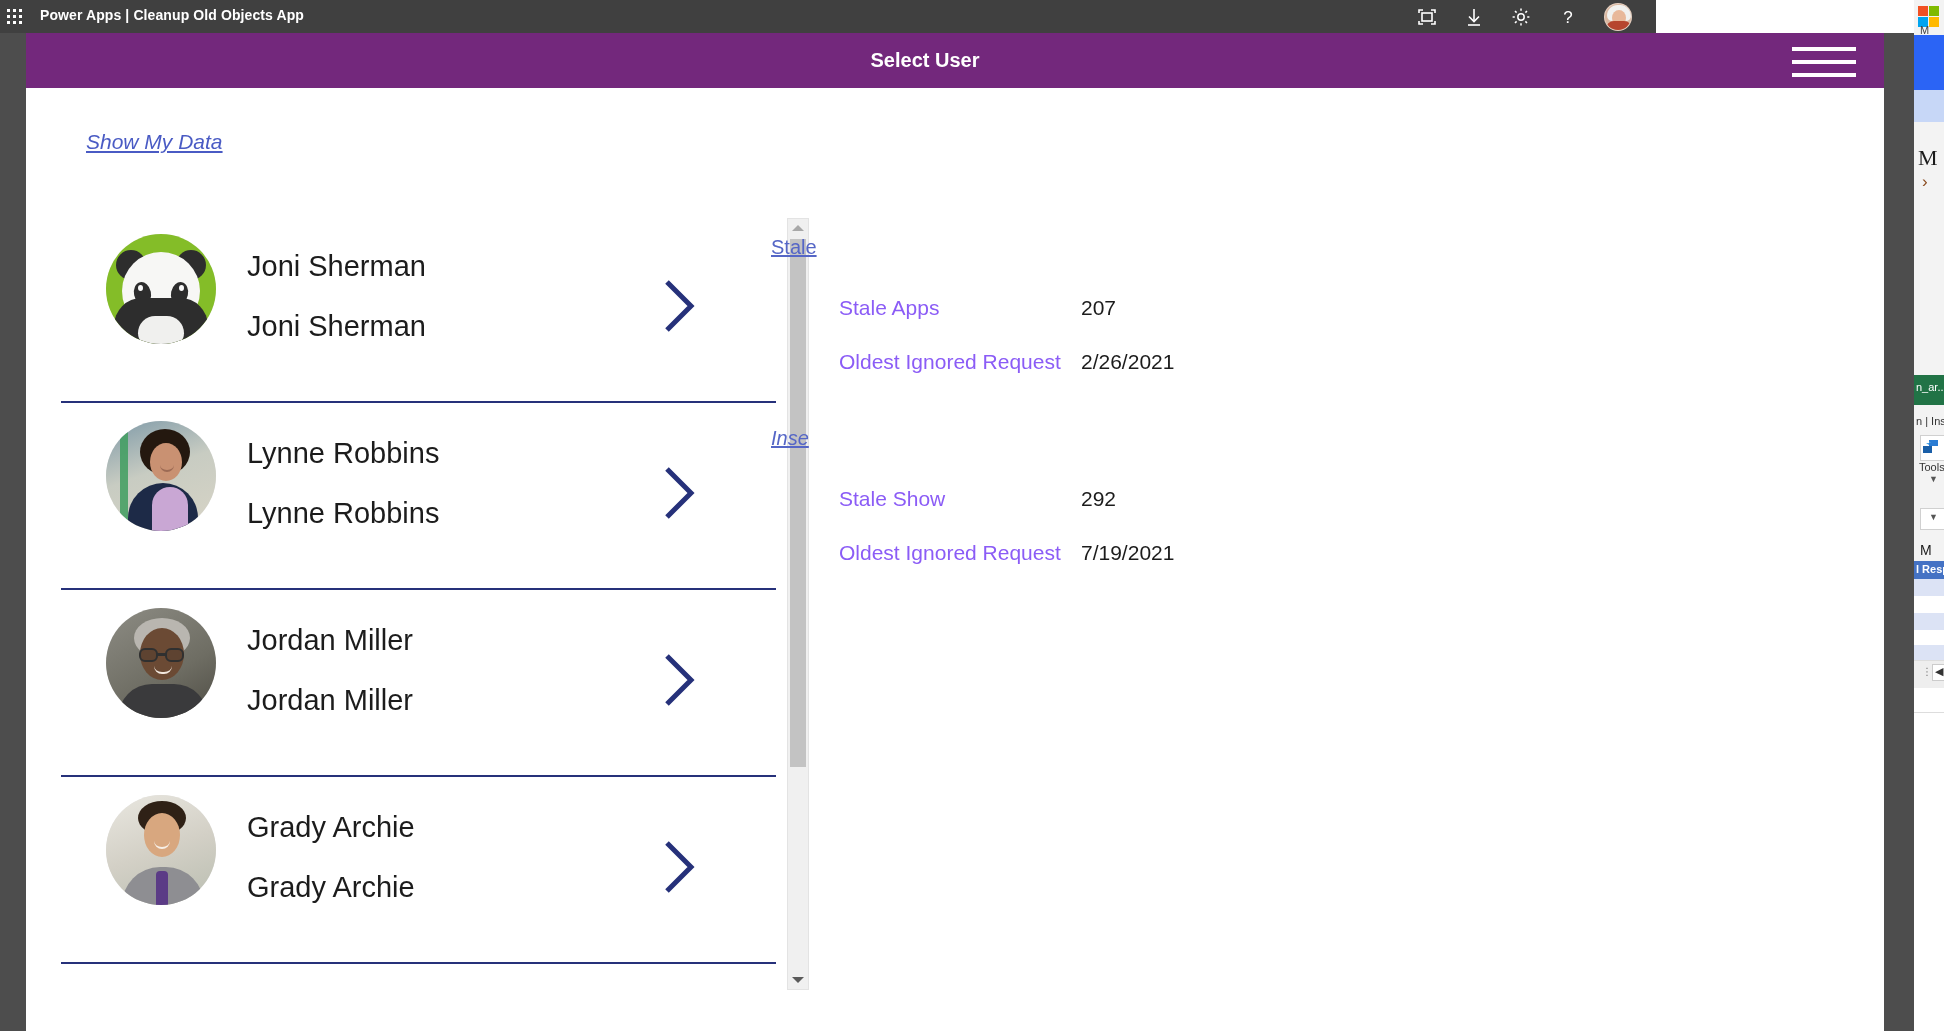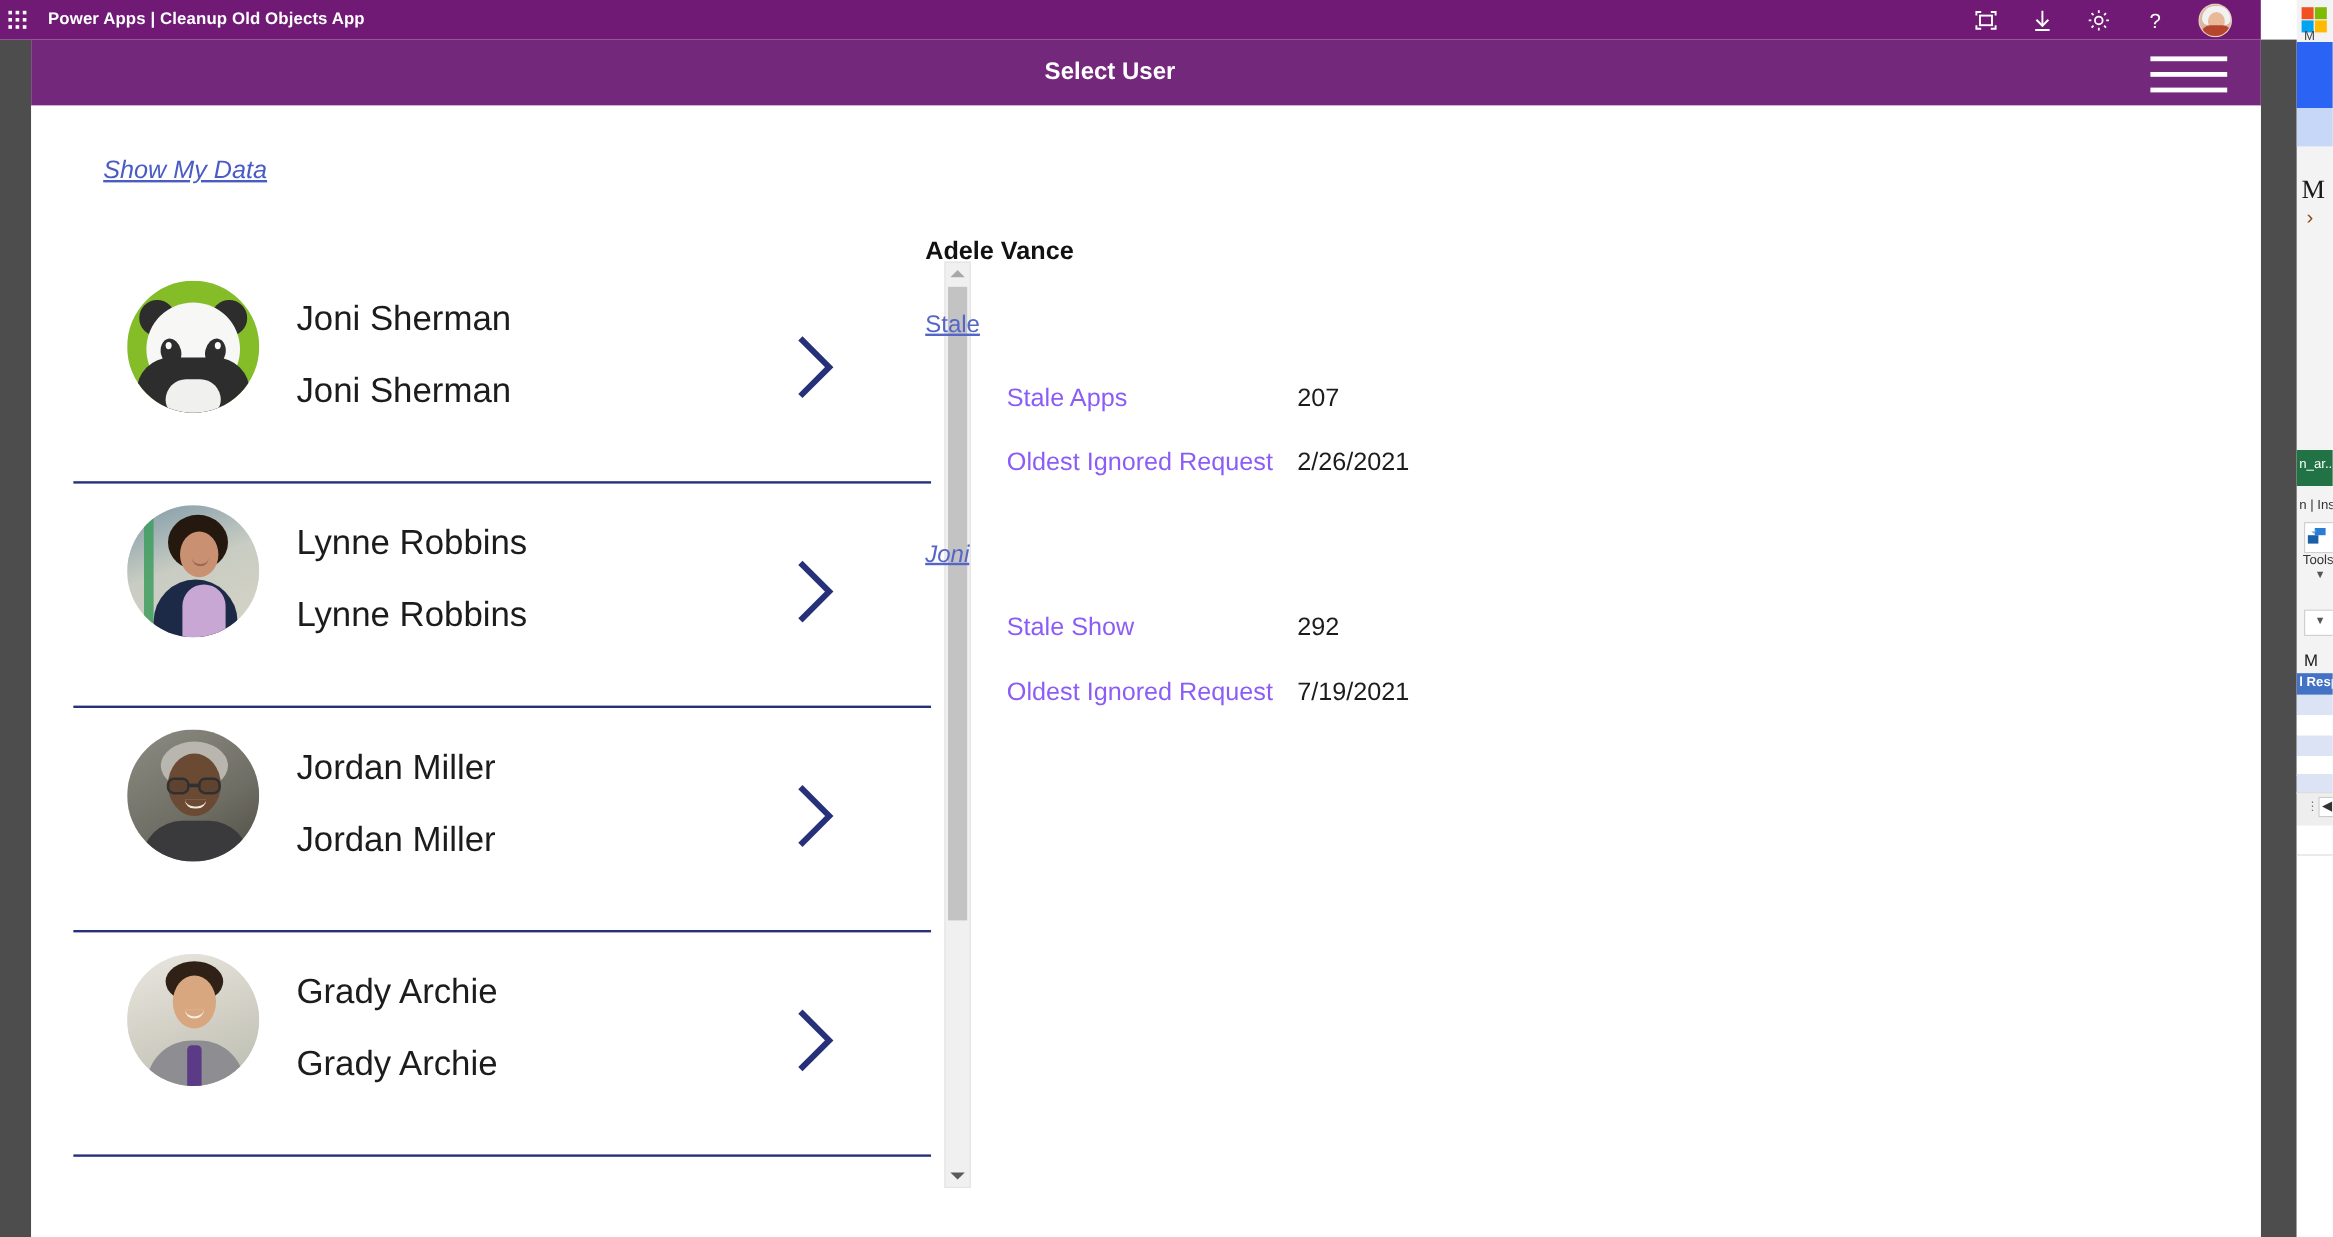--- a/index.html
+++ b/index.html
@@ -58,22 +58,22 @@
   .x-row.plain { background: #ffffff; }
   .x-footer { position: absolute; left: 1914px; top: 660px; width: 30px; height: 28px; background: #eeeeee; border-top: 1px solid #ddd; }
   .x-fdots { position: absolute; left: 1922px; top: 666px; font-size: 10px; color: #777; letter-spacing: 1px; }
   .x-fbtn { position: absolute; left: 1932px; top: 664px; width: 15px; height: 17px; border: 1px solid #ccc; background: #fff; }
   .x-fbtn span { position: absolute; left: 2px; top: 0px; font-size: 11px; color: #333; }
   .x-bottomwhite { position: absolute; left: 1914px; top: 688px; width: 30px; height: 343px; background: #ffffff; }
   .x-bottomline { position: absolute; left: 1914px; top: 712px; width: 30px; height: 1px; background: #dddddd; }
 
   
   .topbar {
-    position: absolute; left: 0; top: 0; width: 1884px; height: 33px;
-    background: #701a75;
+    position: absolute; left: 0; top: 0; width: 1656px; height: 33px;
+    background: #404040;
   }
   .waffle { position: absolute; left: 7px; top: 9px; width: 16px; height: 16px; }
   .waffle i {
     position: absolute; width: 3px; height: 3px; background: #ffffff; border-radius: 0;
   }
   .brand {
     position: absolute; left: 40px; top: 7px;
     font-size: 14px; font-weight: bold; color: #ffffff; white-space: nowrap;
     letter-spacing: .1px;
   }
@@ -411,38 +411,37 @@
       <div class="arrow-up">
           <span class="tri-up"></span>
         </div>
       <div class="sthumb"></div>
       <div class="arrow-down">
           <span class="tri-down"></span>
         </div>
     </div>
 
     <div class="details">
-      <div class="dt-name">Adele Vance</div>
 
       <div class="dt-sec">
         <div class="dt-link">Stale</div>
         <div class="dt-rows">
           <div class="dt-row">
             <div class="dt-label">Stale Apps</div>
             <div class="dt-val">207</div>
           </div>
           <div class="dt-row">
             <div class="dt-label">Oldest Ignored Request</div>
             <div class="dt-val">2/26/2021</div>
           </div>
         </div>
       </div>
 
       <div class="dt-sec">
-        <div class="dt-link ital">Joni</div>
+        <div class="dt-link ital">Inse</div>
         <div class="dt-rows">
           <div class="dt-row">
             <div class="dt-label">Stale Show</div>
             <div class="dt-val">292</div>
           </div>
           <div class="dt-row">
             <div class="dt-label">Oldest Ignored Request</div>
             <div class="dt-val">7/19/2021</div>
           </div>
         </div>

